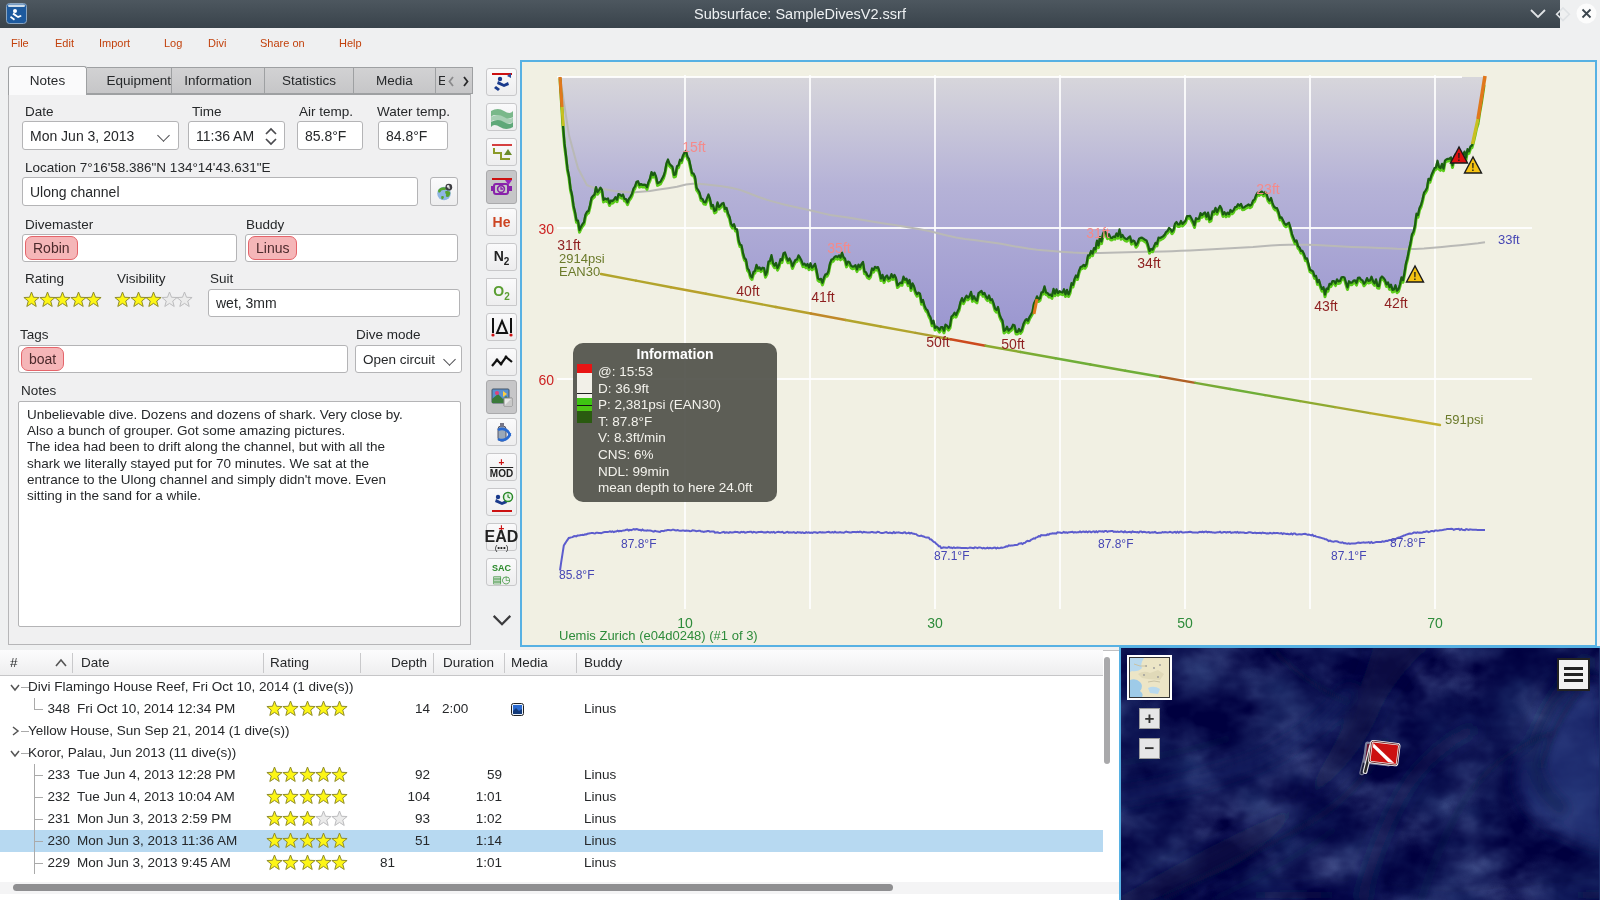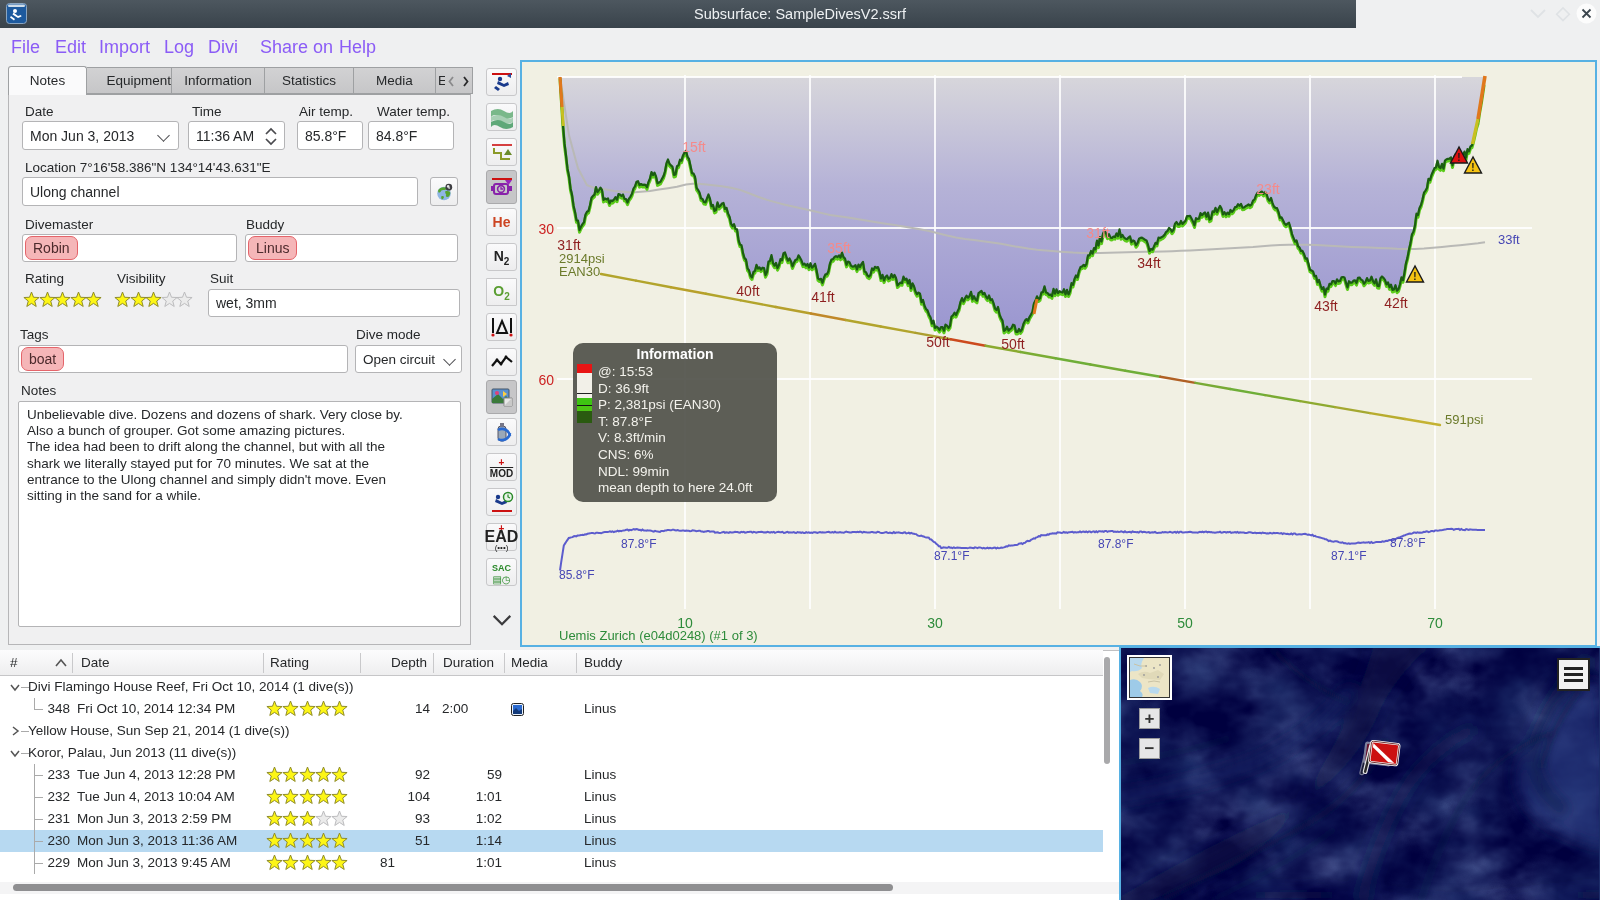--- a/index.html
+++ b/index.html
@@ -6,21 +6,21 @@
 .abs{position:absolute}
 .lbl{position:absolute;font-size:13.5px;color:#26282a;white-space:nowrap}
 .inp{position:absolute;background:#fff;border:1px solid #b4b4b6;border-radius:3px;font-size:14px;color:#26282a;display:flex;align-items:center;padding-left:7px;white-space:nowrap}
 .chev{width:9px;height:9px;border-right:1.6px solid #4a4a4e;border-bottom:1.6px solid #4a4a4e;transform:rotate(45deg);display:inline-block}
 .chip{background:#f5b6b8;border:1.5px solid #e4646a;border-radius:7px;padding:0 7px;height:24px;display:inline-flex;align-items:center;font-size:14px;color:#4c2a2c}
 .trow{position:absolute;left:0;width:1103px;height:22px;font-size:13.5px;white-space:nowrap}
 .tcell{position:absolute;top:3px}
 </style></head>
 <body>
 
-<div class="abs" style="left:0;top:0;width:1356px;height:28px;background:linear-gradient(#4d575f,#39434b)">
+<div class="abs" style="left:0;top:0;width:1560px;height:28px;background:linear-gradient(#4d575f,#39434b)">
  <svg class="abs" style="left:6px;top:3px" width="21" height="21" viewBox="0 0 21 21">
       <rect x="0.5" y="0.5" width="20" height="20" rx="3" fill="#1d5a9e" stroke="#8aa5c0"></rect>
       <rect x="2" y="1.5" width="17" height="2.5" rx="1.2" fill="#cfdde9"></rect>
       <g fill="#fff">
         <circle cx="9" cy="8" r="2"></circle>
         <path d="M7.5,9.5 L12,13 L15,12 L15.5,13.5 L12,15 L6.5,11.5 Z"></path>
         <path d="M5,13 L9,16 L8,17.5 L4,14.5 Z"></path>
       </g>
     </svg>
  <div class="abs" style="left:0;top:0;width:1600px;height:28px;line-height:28px;text-align:center;color:#eef1f3;font-size:14.5px">Subsurface: SampleDivesV2.ssrf</div>
@@ -29,21 +29,21 @@
     </svg>
  <svg class="abs" style="left:1554px;top:5px" width="18" height="18" viewBox="0 0 18 18">
       <rect x="4.6" y="4.6" width="9" height="9" fill="none" stroke="#dfe2e5" stroke-width="1.6" transform="rotate(45 9 9)"></rect>
     </svg>
  <svg class="abs" style="left:1576px;top:3px" width="21" height="21" viewBox="0 0 21 21">
       <circle cx="10.5" cy="10.5" r="10" fill="#fcfcfc"></circle>
       <path d="M6.5,6.5 L14.5,14.5 M14.5,6.5 L6.5,14.5" stroke="#3a444c" stroke-width="1.8"></path>
     </svg>
 </div>
 
-<div class="abs" style="left:0;top:28px;width:1600px;height:38px;background:#eff0f1;font-size:18px;color:#8b5cf6">
+<div class="abs" style="left:0;top:28px;width:1600px;height:38px;background:#eff0f1;font-size:11px;color:#c2410c">
  <span class="abs" style="left:11px;top:9px">File</span>
  <span class="abs" style="left:55px;top:9px">Edit</span>
  <span class="abs" style="left:99px;top:9px">Import</span>
  <span class="abs" style="left:164px;top:9px">Log</span>
  <span class="abs" style="left:208px;top:9px">Divi</span>
  <span class="abs" style="left:260px;top:9px">Share on</span>
  <span class="abs" style="left:339px;top:9px">Help</span>
 </div>
 
 <div class="abs" style="left:0;top:66px;width:480px;height:28px">
@@ -66,21 +66,21 @@
 <span class="lbl" style="left:192px;top:104px">Time</span>
 <span class="lbl" style="left:299px;top:104px">Air temp.</span>
 <span class="lbl" style="left:377px;top:104px">Water temp.</span>
 <div class="inp" style="left:22px;top:121px;width:157px;height:29px">Mon Jun 3, 2013<span class="chev" style="position:absolute;right:10px;top:9px"></span></div>
 <div class="inp" style="left:188px;top:121px;width:97px;height:29px">11:36 AM
  <svg class="abs" style="left:74px;top:4px" width="16" height="21" viewBox="0 0 16 21">
       <path d="M3,8 L8,3 L13,8" fill="none" stroke="#4a4a4e" stroke-width="1.7"></path>
       <path d="M3,13 L8,18 L13,13" fill="none" stroke="#4a4a4e" stroke-width="1.7"></path>
     </svg></div>
 <div class="inp" style="left:297px;top:121px;width:66px;height:29px">85.8°F</div>
-<div class="inp" style="left:368px;top:121px;width:86px;height:29px">84.8°F</div>
+<div class="inp" style="left:378px;top:121px;width:70px;height:29px">84.8°F</div>
 <span class="lbl" style="left:25px;top:160px">Location 7°16'58.386"N 134°14'43.631"E</span>
 <div class="inp" style="left:22px;top:177px;width:396px;height:29px">Ulong channel</div>
 <div class="abs" style="left:430px;top:177px;width:28px;height:29px;background:linear-gradient(#fbfbfc,#ededee);border:1px solid #b4b4b6;border-radius:3px">
  <svg style="position:absolute;left:5px;top:5px" width="18" height="19" viewBox="0 0 18 19">
       <circle cx="8" cy="10.5" r="6.8" fill="#8fb6e4"></circle>
       <path d="M2.2,7 Q4,4.5 7,4.2 Q10,4 10.5,5.5 Q10,7.5 7.5,7 Q5,6.8 4.5,9 Q3,10 2.2,9 Z" fill="#55a32e"></path>
       <path d="M9.5,8 Q12.5,7.5 14.2,9 Q14.8,11.5 13,13.5 Q10.5,14.5 9.8,13 Q10.8,11.5 9.5,10.5 Q8.8,9 9.5,8 Z" fill="#55a32e"></path>
       <path d="M5.5,13 Q7.5,12.5 8,14 Q7.5,16.2 6,16.5 Q4.5,15 5.5,13 Z" fill="#55a32e"></path>
       <circle cx="12.8" cy="4.2" r="3.4" fill="#3c3c40"></circle>
       <circle cx="12.2" cy="3.4" r="1.3" fill="#e8e8ea"></circle>

